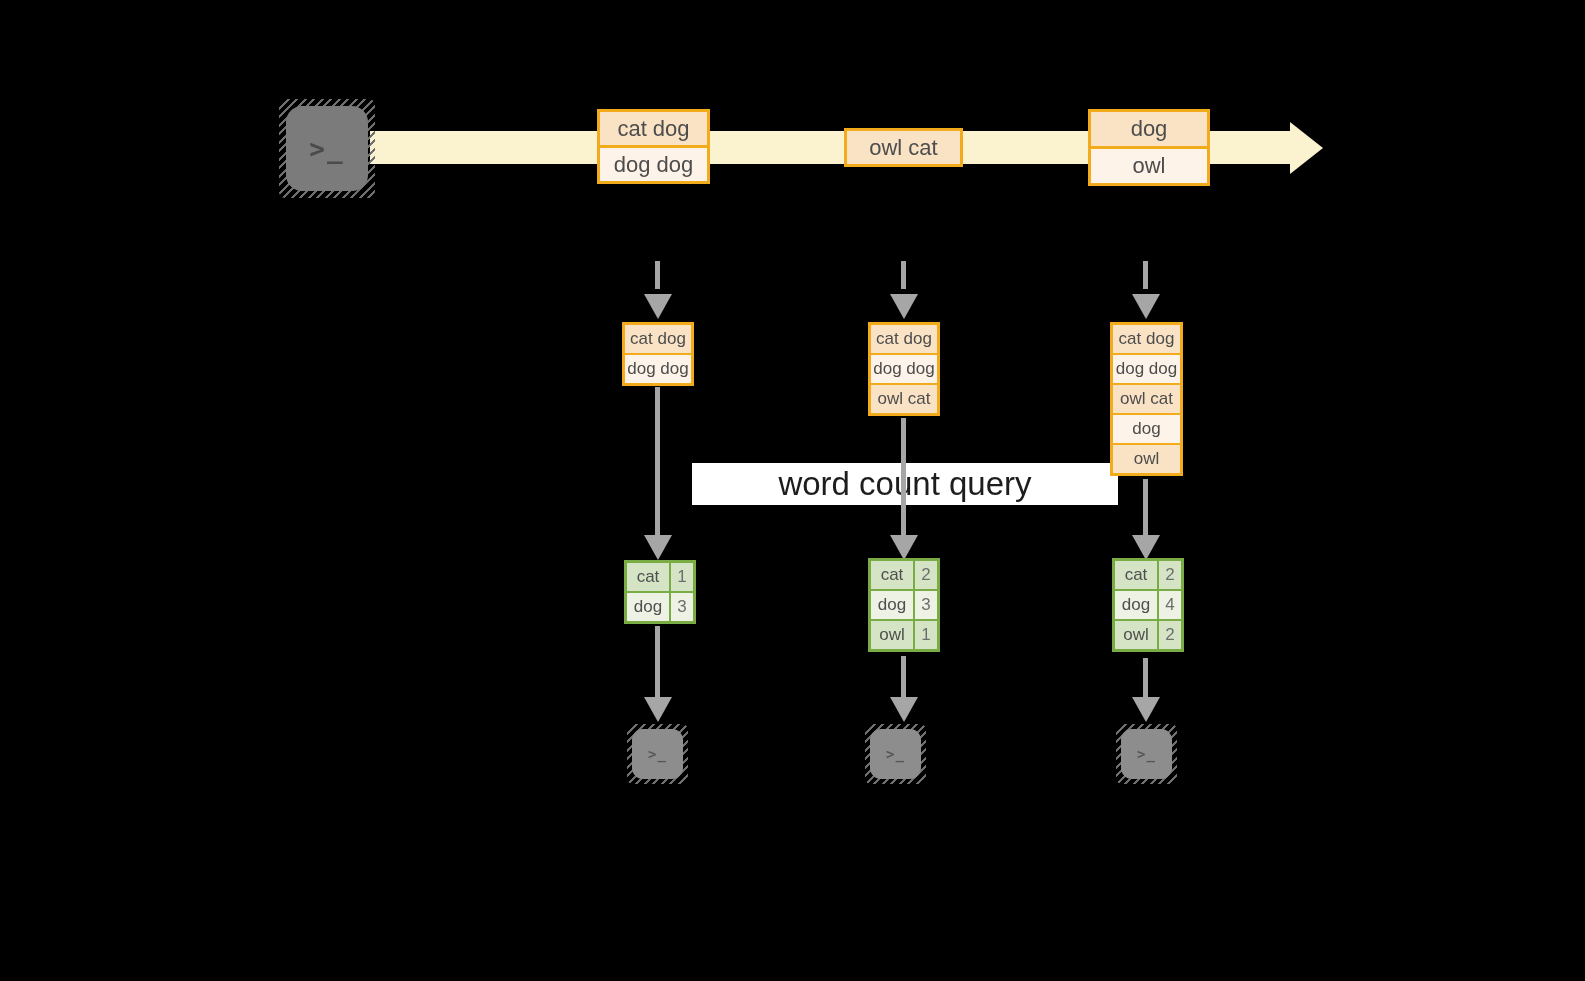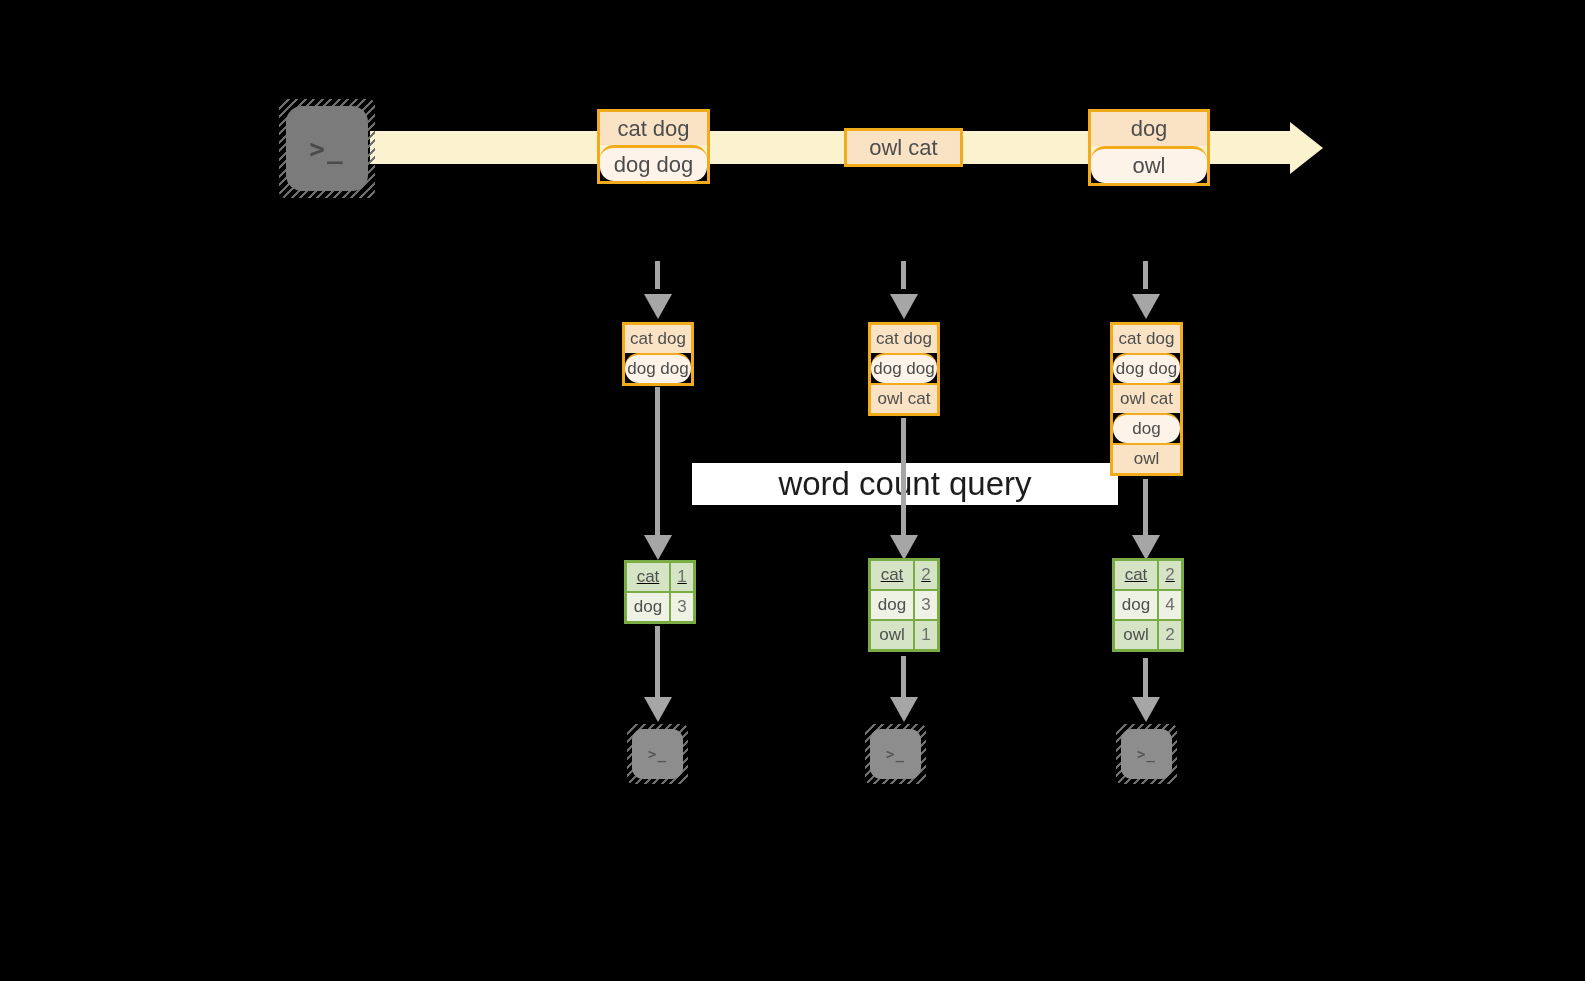--- a/index.html
+++ b/index.html
@@ -21,30 +21,30 @@
   .term-glyph{color:#4b4b4b;font-weight:bold;font-family:"DejaVu Sans Mono",monospace;
               letter-spacing:2px;}
   .term-src .term-glyph{font-size:26px;}
   .term-sm .term-glyph{color:#565656;font-size:14px;letter-spacing:1px;}
 
   
   .msgbox{position:absolute;border:3px solid var(--orange);z-index:5;}
   .mrow{border-top:3px solid var(--orange);text-align:center;color:#4d4d4d;}
   .mrow:first-child{border-top:none;}
   .mrow.dark{background:var(--peachDark);}
-  .mrow.light{background:var(--peachLight);border-radius:14px;}
+  .mrow.light{background:var(--peachLight);}
   .big .mrow{height:33px;line-height:33px;font-size:22px;}
   .big3 .mrow{height:34px;line-height:34px;font-size:22px;}
   .small .mrow{height:28px;line-height:28px;font-size:17px;border-top-width:2px;}
   .small{border-width:3px;}
 
   
   .ctable{position:absolute;border:3px solid var(--green);z-index:5;}
   .crow{display:flex;border-top:2px solid var(--green);}
-  .crow:first-child{border-top:none;text-decoration:underline;}
+  .crow:first-child{border-top:none;}
   .crow .key{width:42px;border-right:2px solid var(--green);text-align:center;
              height:28px;line-height:28px;font-size:17px;color:#4f4f4f;}
   .crow .val{width:22px;text-align:center;height:28px;line-height:28px;font-size:17px;color:#6e6e6e;}
   .crow.dark .key,.crow.dark .val{background:var(--greenDark);}
   .crow.light .key,.crow.light .val{background:var(--greenLight);}
 
   
   .shaft{position:absolute;width:5px;background:var(--arrow);z-index:4;}
   .ahead{position:absolute;width:0;height:0;z-index:4;
          border-left:14px solid transparent;border-right:14px solid transparent;

